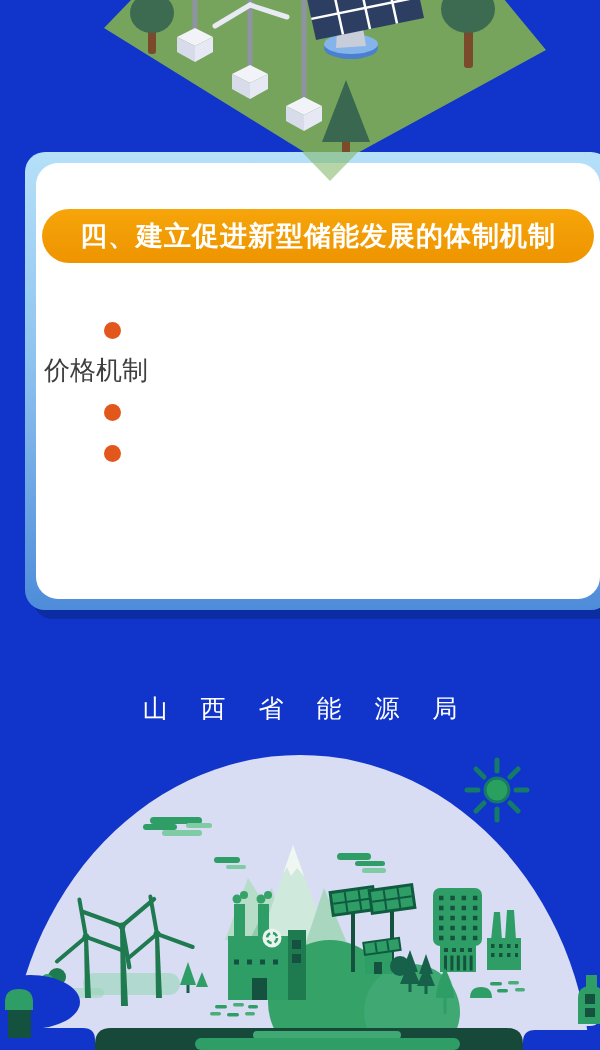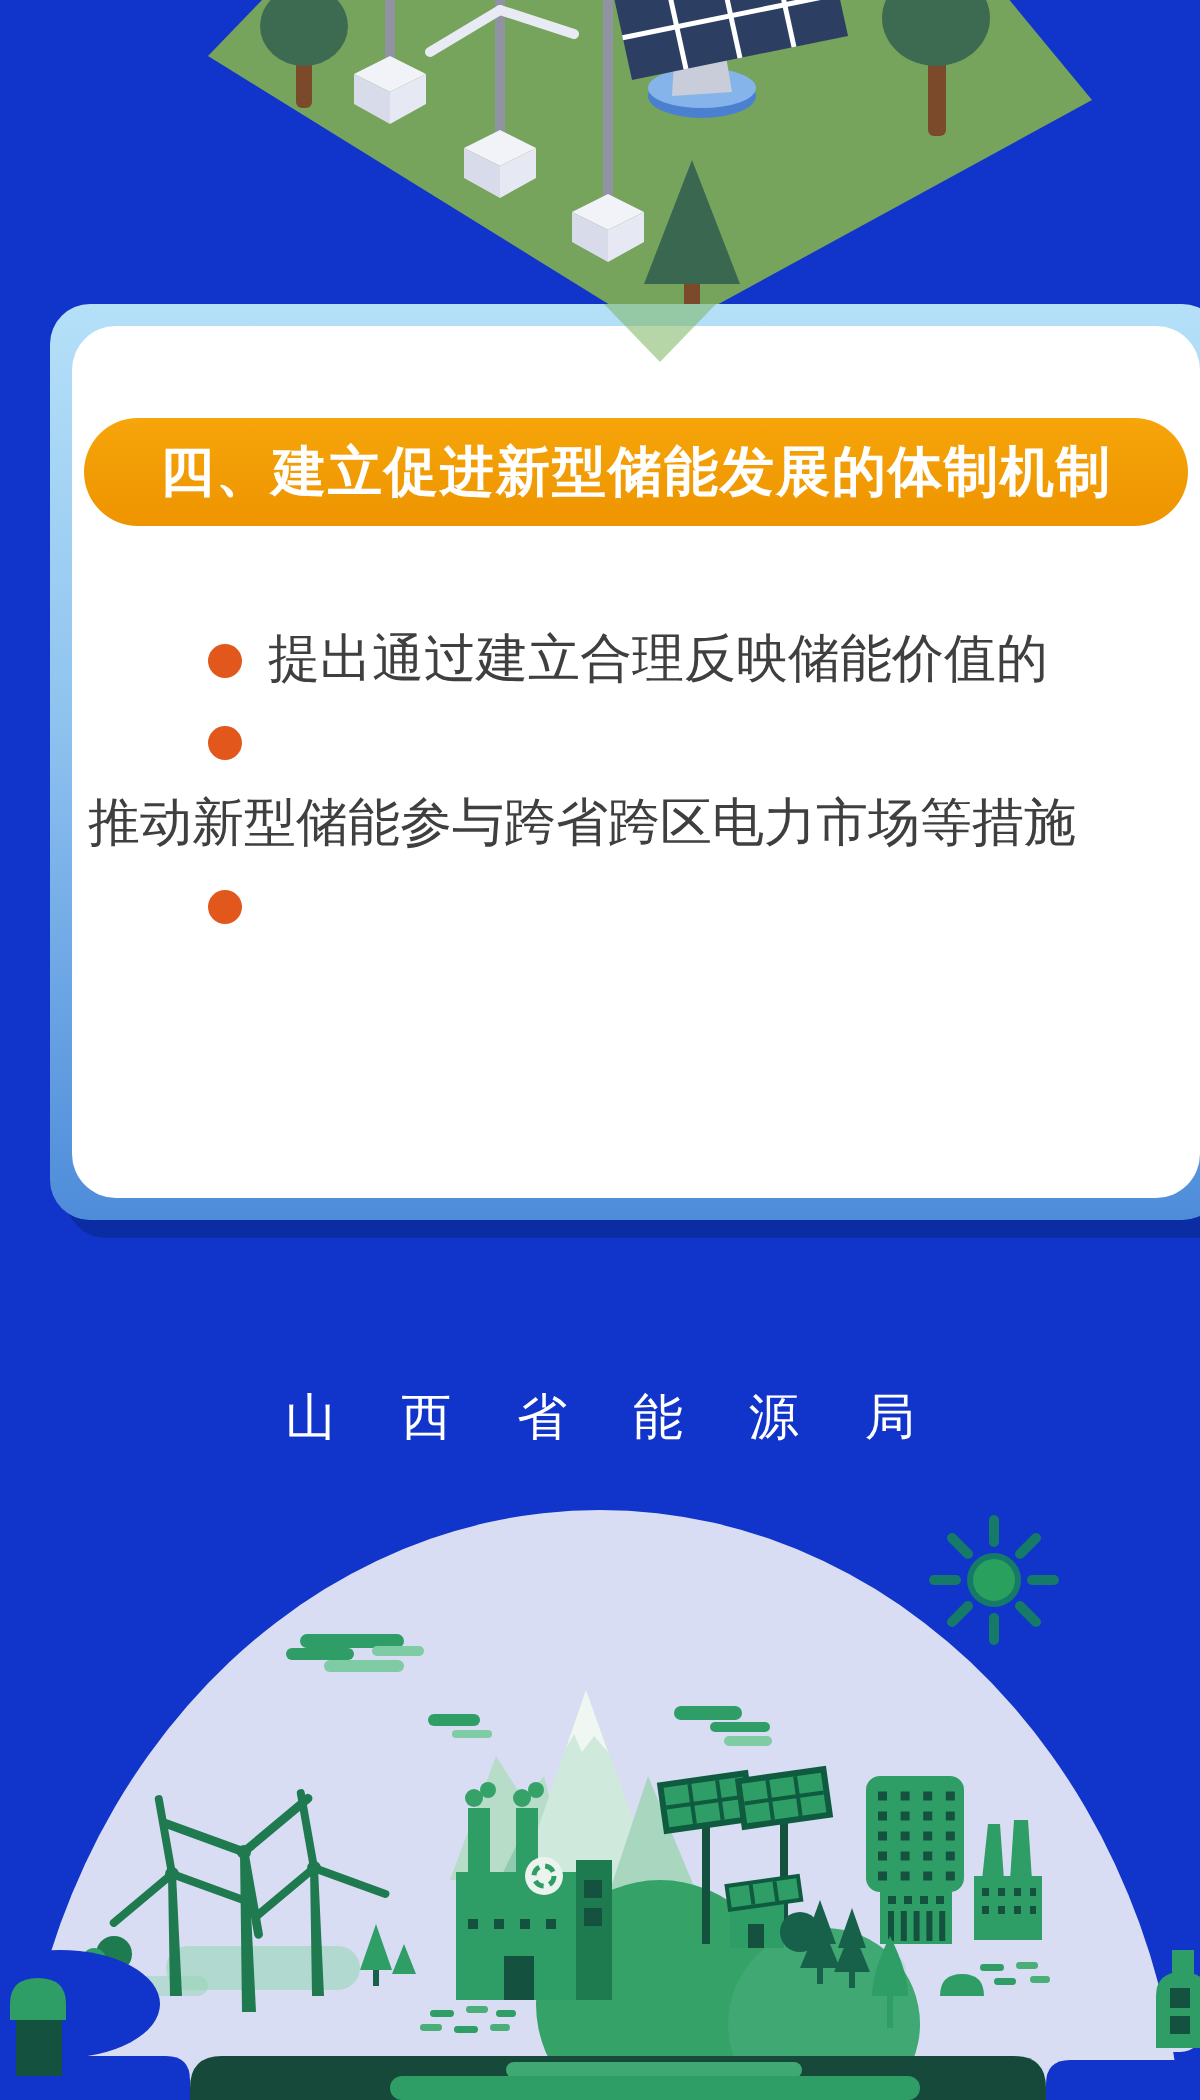--- a/index.html
+++ b/index.html
@@ -104,23 +104,23 @@
       </g>
     </g>
   </svg>
 
   <div class="card">
     <div class="card-inner">
       <div class="banner">
         <span>四、建立促进新型储能发展的体制机制</span>
       </div>
       <div class="bullets">
-        <div class="line b"><span class="dot"></span><span>提出通过建立合理反映储能价值的</span></div>
         <div class="line b"><span class="dot"></span></div>
-        <div class="line"><span>推动新型储能参与跨省跨区电力市场等措施</span></div>
+        <div class="line"><span>价格机制</span></div>
+        <div class="line b"><span class="dot"></span></div>
         <div class="line b"><span class="dot"></span></div>
       </div>
     </div>
   </div>
 
   <svg class="abs" style="left:272px;top:150px" width="116" height="40" viewBox="0 0 116 40">
     <polygon points="30,2 86,2 58,31" fill="#7bb561" opacity="0.55"></polygon>
   </svg>
 
   <div class="agency">山 西 省 能 源 局</div>

